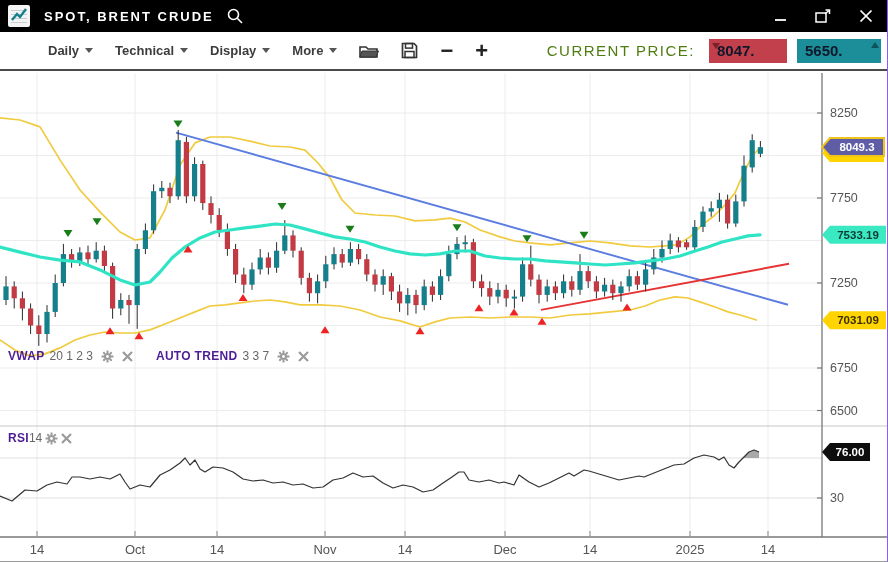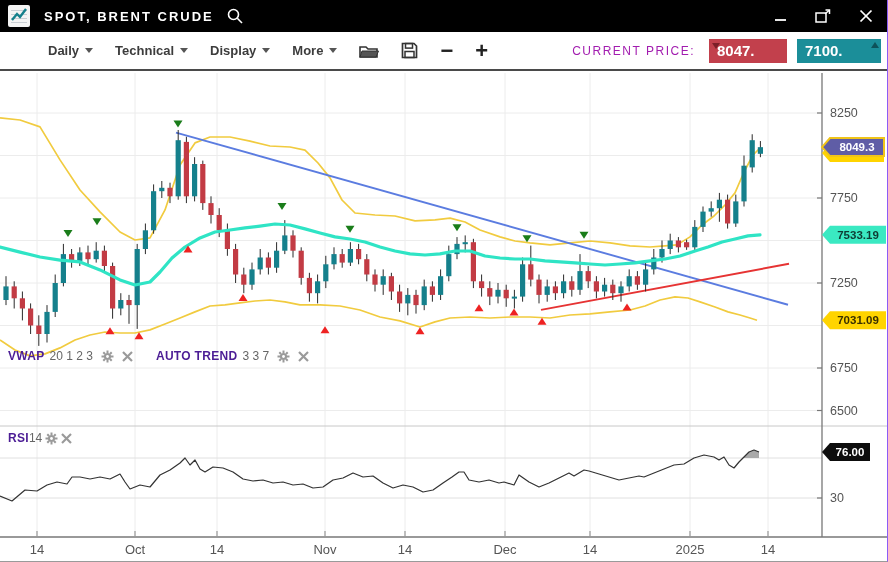--- a/index.html
+++ b/index.html
@@ -16,22 +16,22 @@
   .tb-controls .wbtn{cursor:pointer;display:flex;align-items:center;}
   
   .toolbar{position:absolute;left:0;top:32px;width:100%;height:39px;background:#fff;
            border-bottom:2px solid #4a4a4a;display:flex;align-items:center;box-sizing:border-box;padding-left:36px;}
   .menu{display:flex;align-items:center;gap:6px;color:#3c3c3c;font-weight:bold;font-size:13px;
         margin-left:22px;cursor:pointer;}
   .menu:first-child{margin-left:12px;}
   .caret{width:0;height:0;border-left:4px solid transparent;border-right:4px solid transparent;border-top:5px solid #555;}
   .tool-ic{margin-left:22px;cursor:pointer;display:flex;align-items:center;}
   .pm{font-size:22px;font-weight:bold;color:#222;line-height:20px;}
-  .cp-label{margin-left:auto;color:#a21caf;font-size:12px;letter-spacing:1.5px;}
-  .badge{height:24px;display:flex;align-items:center;justify-content:flex-start;color:#ffffff;
+  .cp-label{margin-left:auto;color:#4d7c0f;font-size:15px;letter-spacing:1.5px;}
+  .badge{height:24px;display:flex;align-items:center;justify-content:flex-start;color:#0f172a;
          font-size:15px;font-weight:bold;padding:0 8px;position:relative;gap:44px;}
   .badge .dec{font-size:10px;align-self:flex-end;margin-bottom:3px;font-family:Liberation Serif, serif;}
   .badge.bid{margin-left:14px;width:62px;}
   .badge.ask{margin-left:10px;margin-right:6px;width:68px;}
   .arrow-dn{width:0;height:0;border-left:4px solid transparent;border-right:4px solid transparent;
             border-top:6px solid #7c1f28;position:absolute;left:3px;top:4px;}
   .arrow-up{width:0;height:0;border-left:4px solid transparent;border-right:4px solid transparent;
             border-bottom:6px solid #0d525a;position:absolute;right:2px;top:3px;}
   
   .chartwrap{position:absolute;left:0;top:73px;width:852px;height:489px;}
@@ -121,21 +121,21 @@
     <div class="tool-ic pm">−</div>
     <div class="tool-ic pm">+</div>
 
     <div class="cp-label">CURRENT PRICE:</div>
     <div class="badge bid" style="background:#c2404c">
       <span class="arrow-dn"></span>
       <span>8047.</span>
         <span class="dec">90</span>
     </div>
     <div class="badge ask" style="background:#1b8e99">
-      <span>7100.</span>
+      <span>5650.</span>
         <span class="dec">70</span>
       <span class="arrow-up"></span>
     </div>
   </div>
 
   <div class="chartwrap">
     <svg id="chart-svg" width="888" height="489" viewBox="0 73 888 489">
         <line x1="37" y1="73" x2="37" y2="537" stroke="#ececec" stroke-width="1"></line>
         <line x1="135" y1="73" x2="135" y2="537" stroke="#ececec" stroke-width="1"></line>
         <line x1="217" y1="73" x2="217" y2="537" stroke="#ececec" stroke-width="1"></line>

